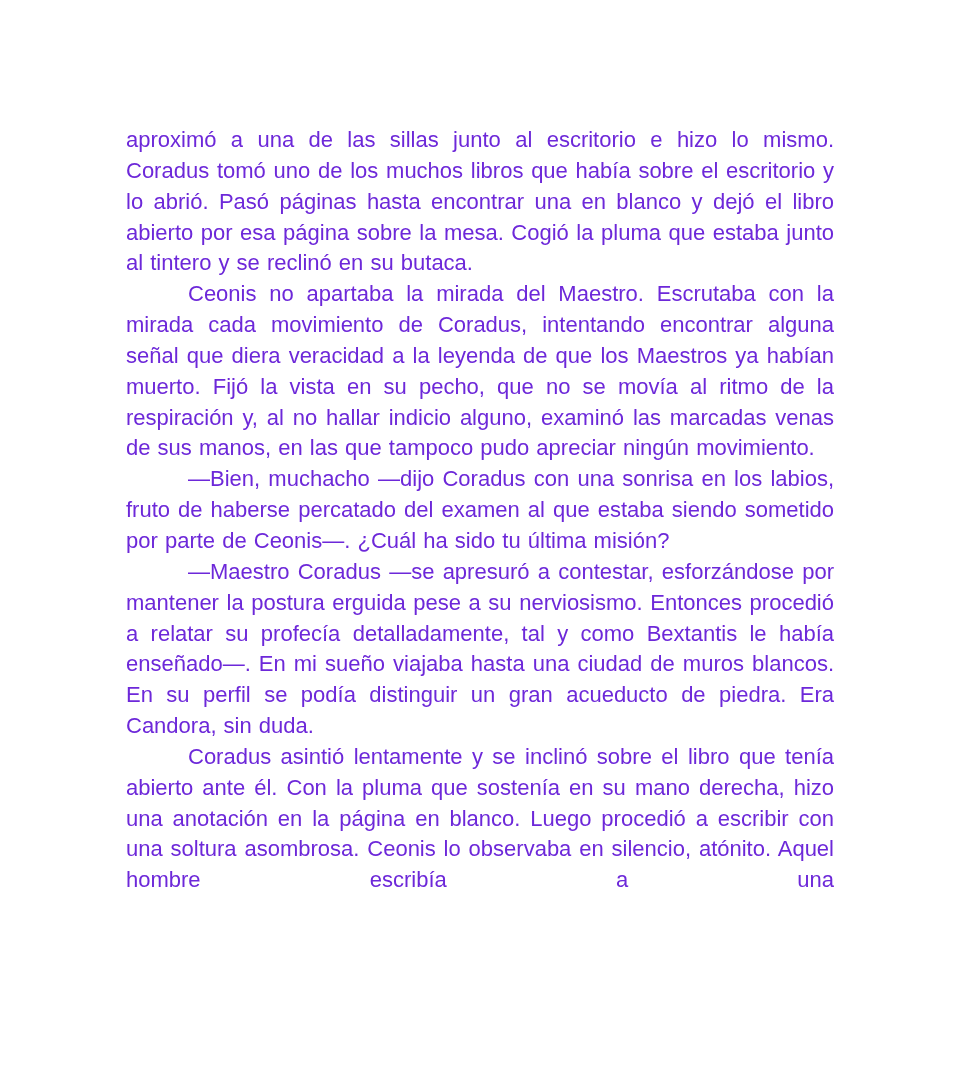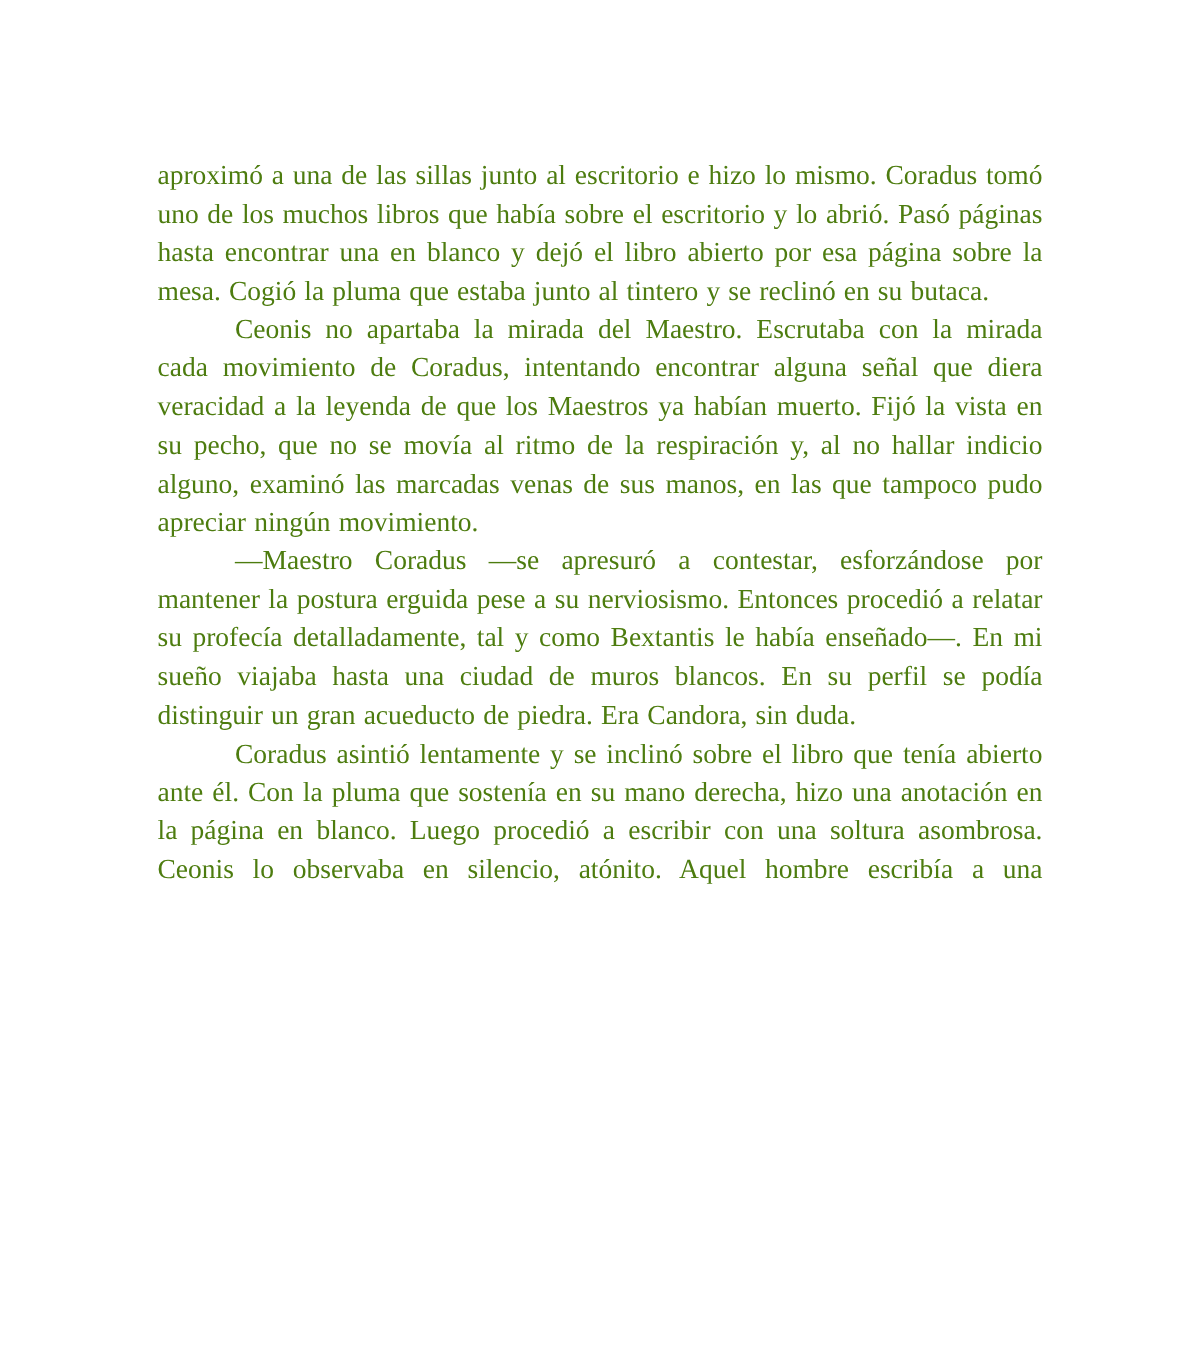--- a/index.html
+++ b/index.html
@@ -13,22 +13,22 @@
     width: 960px;
     height: 1080px;
     background: #ffffff;
     overflow: hidden;
   }
   .text-block {
     position: absolute;
     left: 126px;
     top: 125px;
     width: 708px;
-    color: #4d7c0f;
-    font-family: Liberation Serif, serif;
+    color: #6d28d9;
+    font-family: Liberation Sans, sans-serif;
     font-size: 22px;
     line-height: 30.85px;
     text-rendering: optimizeLegibility;
   }
   .text-block p {
     margin: 0;
     padding: 0;
     text-align: justify;
     text-indent: 62px;
     word-spacing: 1px;
@@ -40,16 +40,17 @@
     text-align-last: justify;
   }
 </style>
 </head>
 <body>
 
 <div class="book-page">
   <div class="text-block">
     <p class="no-indent">aproximó a una de las sillas junto al escritorio e hizo lo mismo. Coradus tomó uno de los muchos libros que había sobre el escritorio y lo abrió. Pasó páginas hasta encontrar una en blanco y dejó el libro abierto por esa página sobre la mesa. Cogió la pluma que estaba junto al tintero y se reclinó en su butaca.</p>
     <p>Ceonis no apartaba la mirada del Maestro. Escrutaba con la mirada cada movimiento de Coradus, intentando encontrar alguna señal que diera veracidad a la leyenda de que los Maestros ya habían muerto. Fijó la vista en su pecho, que no se movía al ritmo de la respiración y, al no hallar indicio alguno, examinó las marcadas venas de sus manos, en las que tampoco pudo apreciar ningún movimiento.</p>
+    <p>—Bien, muchacho —dijo Coradus con una sonrisa en los labios, fruto de haberse percatado del examen al que estaba siendo sometido por parte de Ceonis—. ¿Cuál ha sido tu última misión?</p>
     <p>—Maestro Coradus —se apresuró a contestar, esforzándose por mantener la postura erguida pese a su nerviosismo. Entonces procedió a relatar su profecía detalladamente, tal y como Bextantis le había enseñado—. En mi sueño viajaba hasta una ciudad de muros blancos. En su perfil se podía distinguir un gran acueducto de piedra. Era Candora, sin duda.</p>
     <p class="continues-next-page">Coradus asintió lentamente y se inclinó sobre el libro que tenía abierto ante él. Con la pluma que sostenía en su mano derecha, hizo una anotación en la página en blanco. Luego procedió a escribir con una soltura asombrosa. Ceonis lo observaba en silencio, atónito. Aquel hombre escribía a una</p>
   </div>
 </div>
 
 </body></html>

